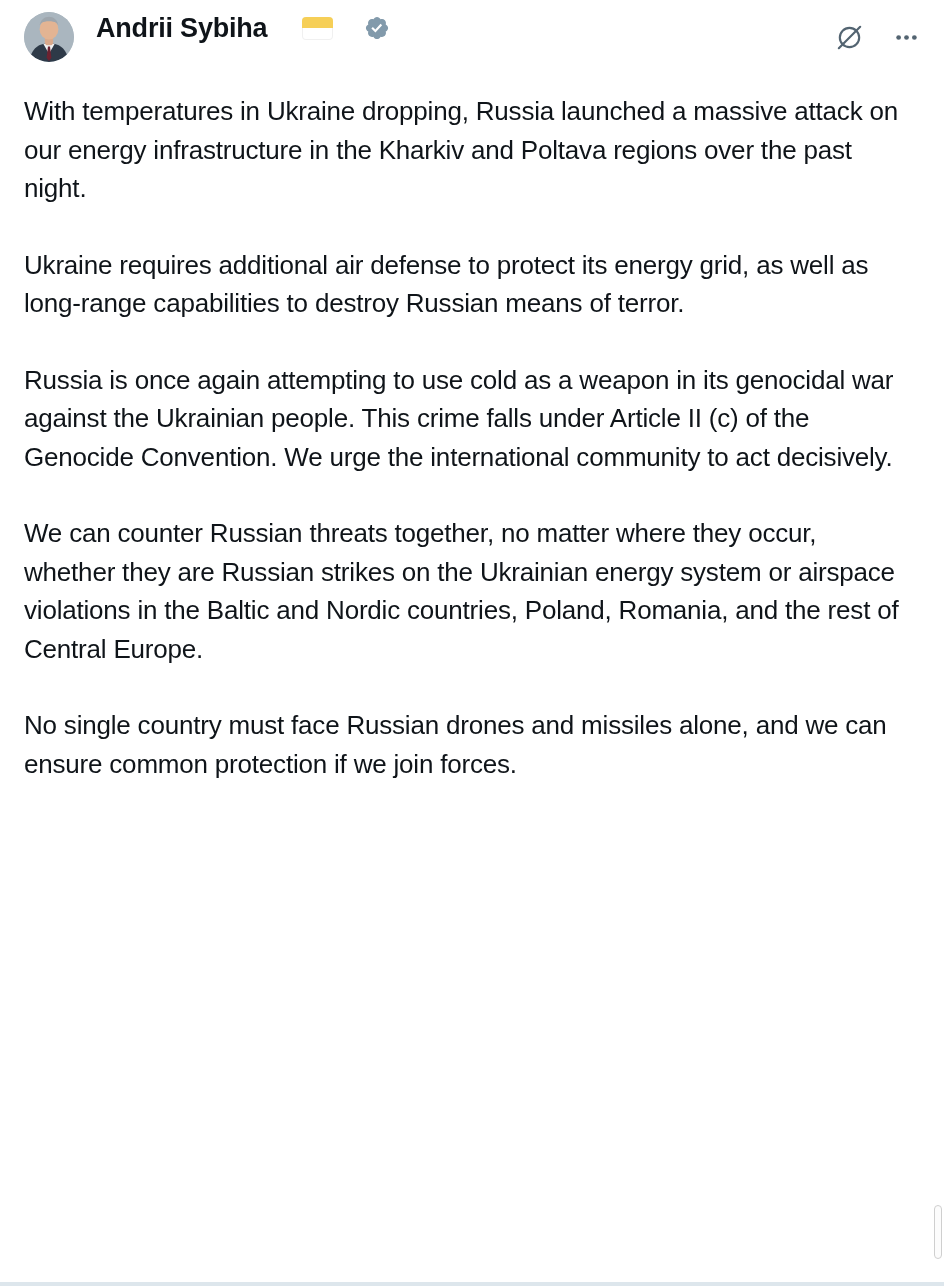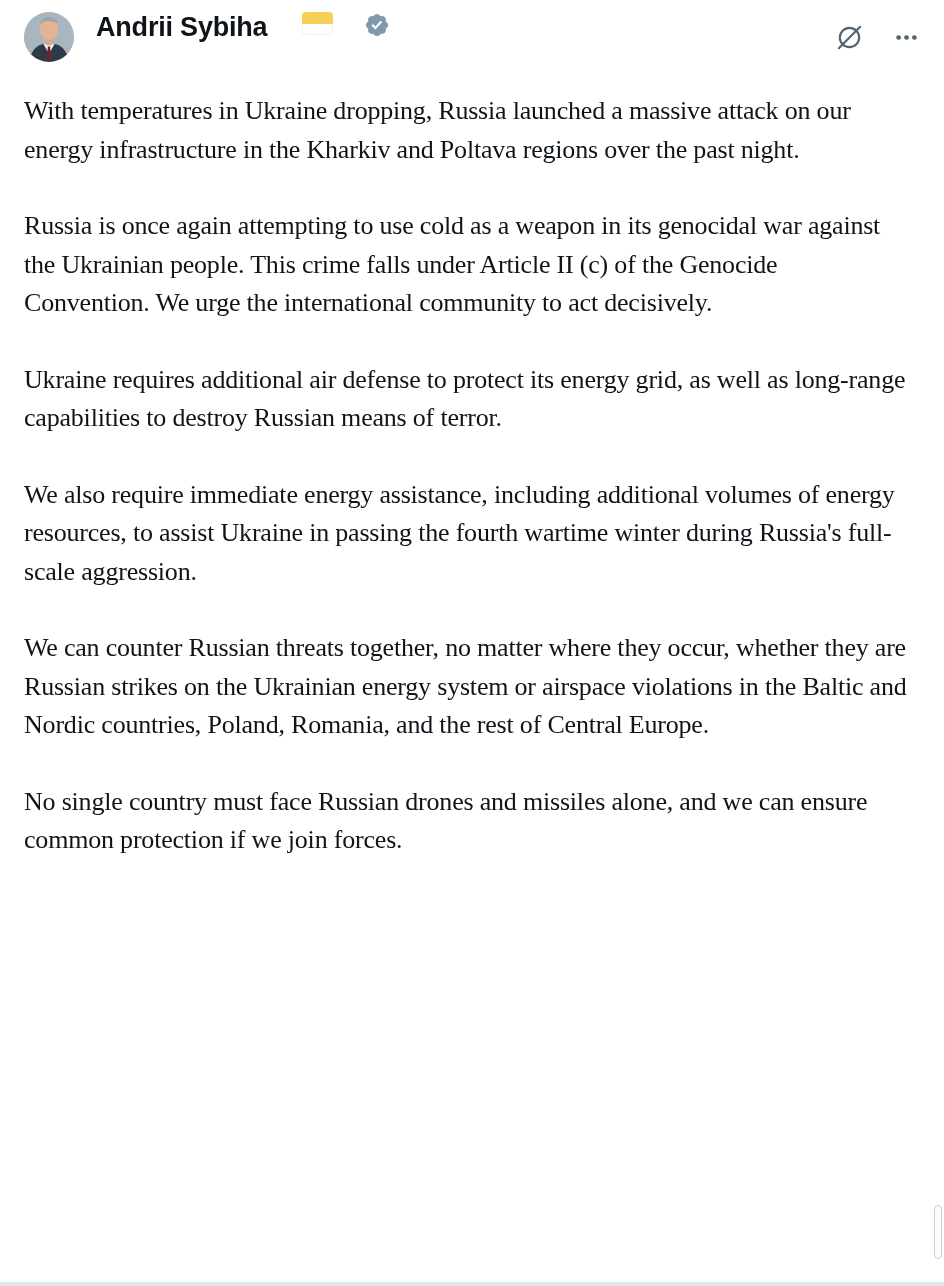--- a/index.html
+++ b/index.html
@@ -29,20 +29,21 @@
     border-radius: 50%;
     overflow: hidden;
     flex: 0 0 50px;
     cursor: pointer;
     background: #aab6bf;
   }
   .avatar svg { display: block; width: 50px; height: 50px; }
   .author-block { margin-left: 22px; min-width: 0; }
   .name-row {
     display: flex;
+    align-items: center;
     height: 32px;
     gap: 24px;
   }
   .author-name {
     font-size: 27px;
     font-weight: 700;
     color: #0f1419;
     letter-spacing: -0.2px;
     cursor: pointer;
   }
@@ -80,21 +81,20 @@
     cursor: pointer;
     display: inline-flex;
     align-items: center;
     justify-content: center;
   }
   .icon-btn svg { display: block; }
 
   
   .tweet-body {
     padding: 30px 36px 0 24px;
-    font-family: Liberation Serif, serif;
   }
   .tweet-body p {
     font-size: 26px;
     line-height: 38.5px;
     letter-spacing: -0.2px;
     color: #0f1419;
     margin: 0 0 38px 0;
     font-weight: 400;
   }
   .tweet-body p:last-child { margin-bottom: 8px; }
@@ -183,23 +183,22 @@
           <circle cx="5" cy="12" r="2.1" fill="#536471"></circle>
           <circle cx="12" cy="12" r="2.1" fill="#536471"></circle>
           <circle cx="19" cy="12" r="2.1" fill="#536471"></circle>
         </svg>
       </button>
     </div>
   </header>
 
   <article class="tweet-body">
     <p>With temperatures in Ukraine dropping, Russia launched a massive attack on our energy infrastructure in the Kharkiv and Poltava regions over the past night.</p>
+    <p>Ukraine requires additional air defense to protect its energy grid, as well as long-range capabilities to destroy Russian means of terror.</p>
     <p>Russia is once again attempting to use cold as a weapon in its genocidal war against the Ukrainian people. This crime falls under Article II (c) of the Genocide Convention. We urge the international community to act decisively.</p>
-    <p>Ukraine requires additional air defense to protect its energy grid, as well as long-range capabilities to destroy Russian means of terror.</p>
-    <p>We also require immediate energy assistance, including additional volumes of energy resources, to assist Ukraine in passing the fourth wartime winter during Russia's full-scale aggression.</p>
     <p>We can counter Russian threats together, no matter where they occur, whether they are Russian strikes on the Ukrainian energy system or airspace violations in the Baltic and Nordic countries, Poland, Romania, and the rest of Central Europe.</p>
     <p>No single country must face Russian drones and missiles alone, and we can ensure common protection if we join forces.</p>
   </article>
 
 
   <div class="scrollbar-thumb"></div>
   <div class="bottom-strip"></div>
 
 </div>
 

